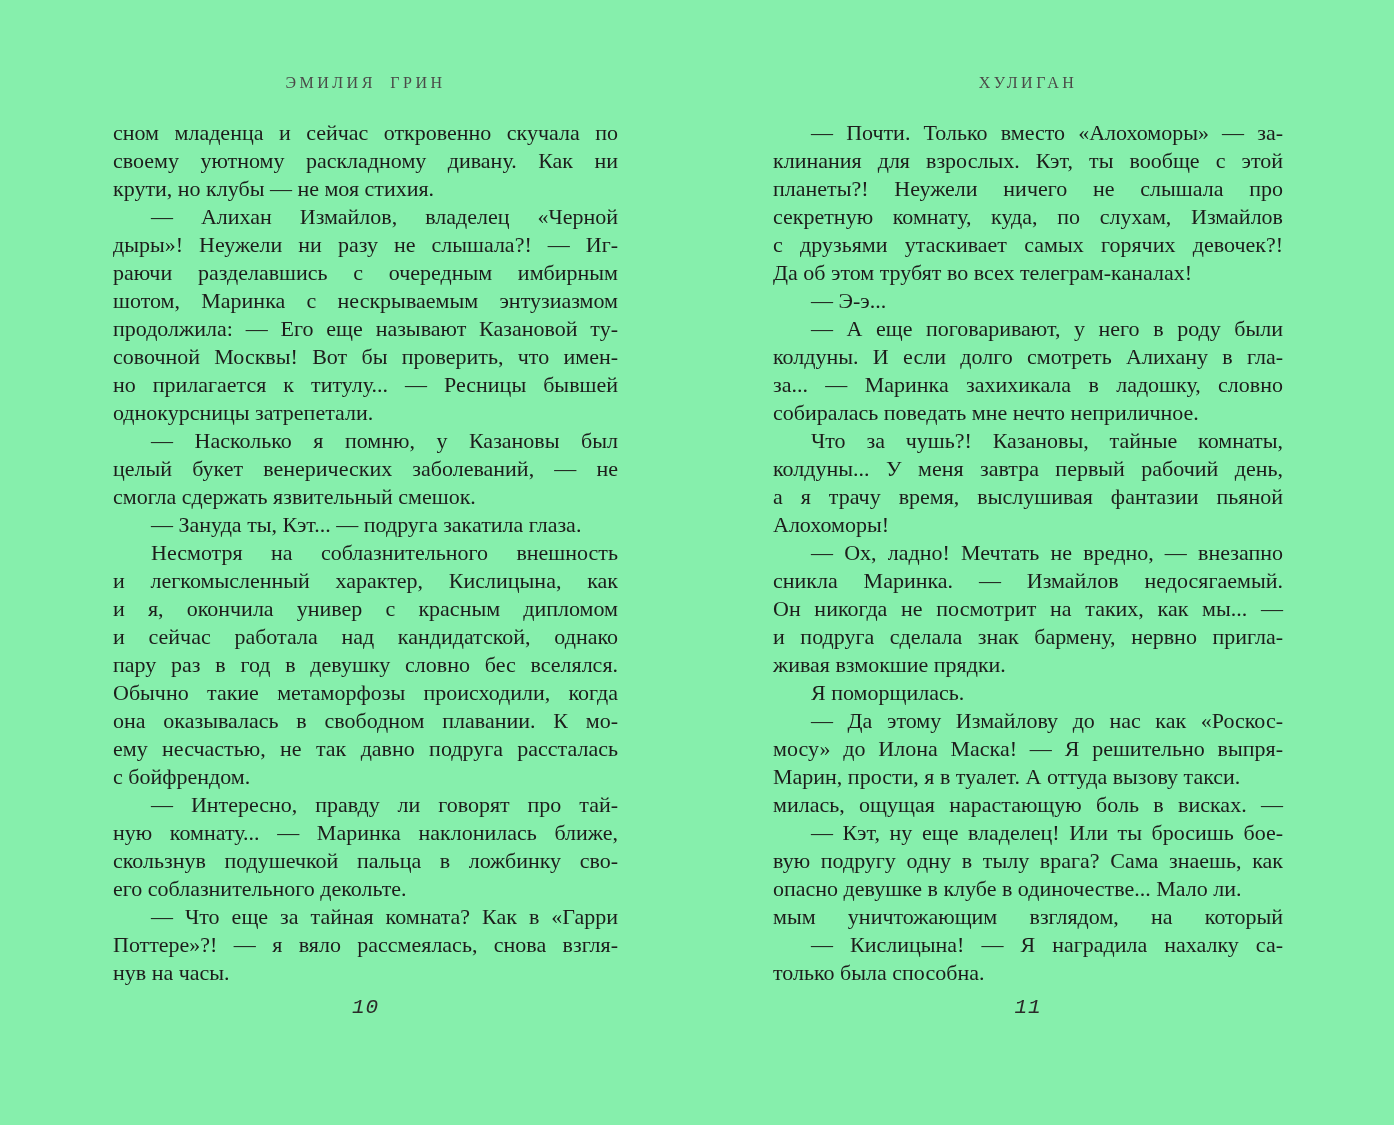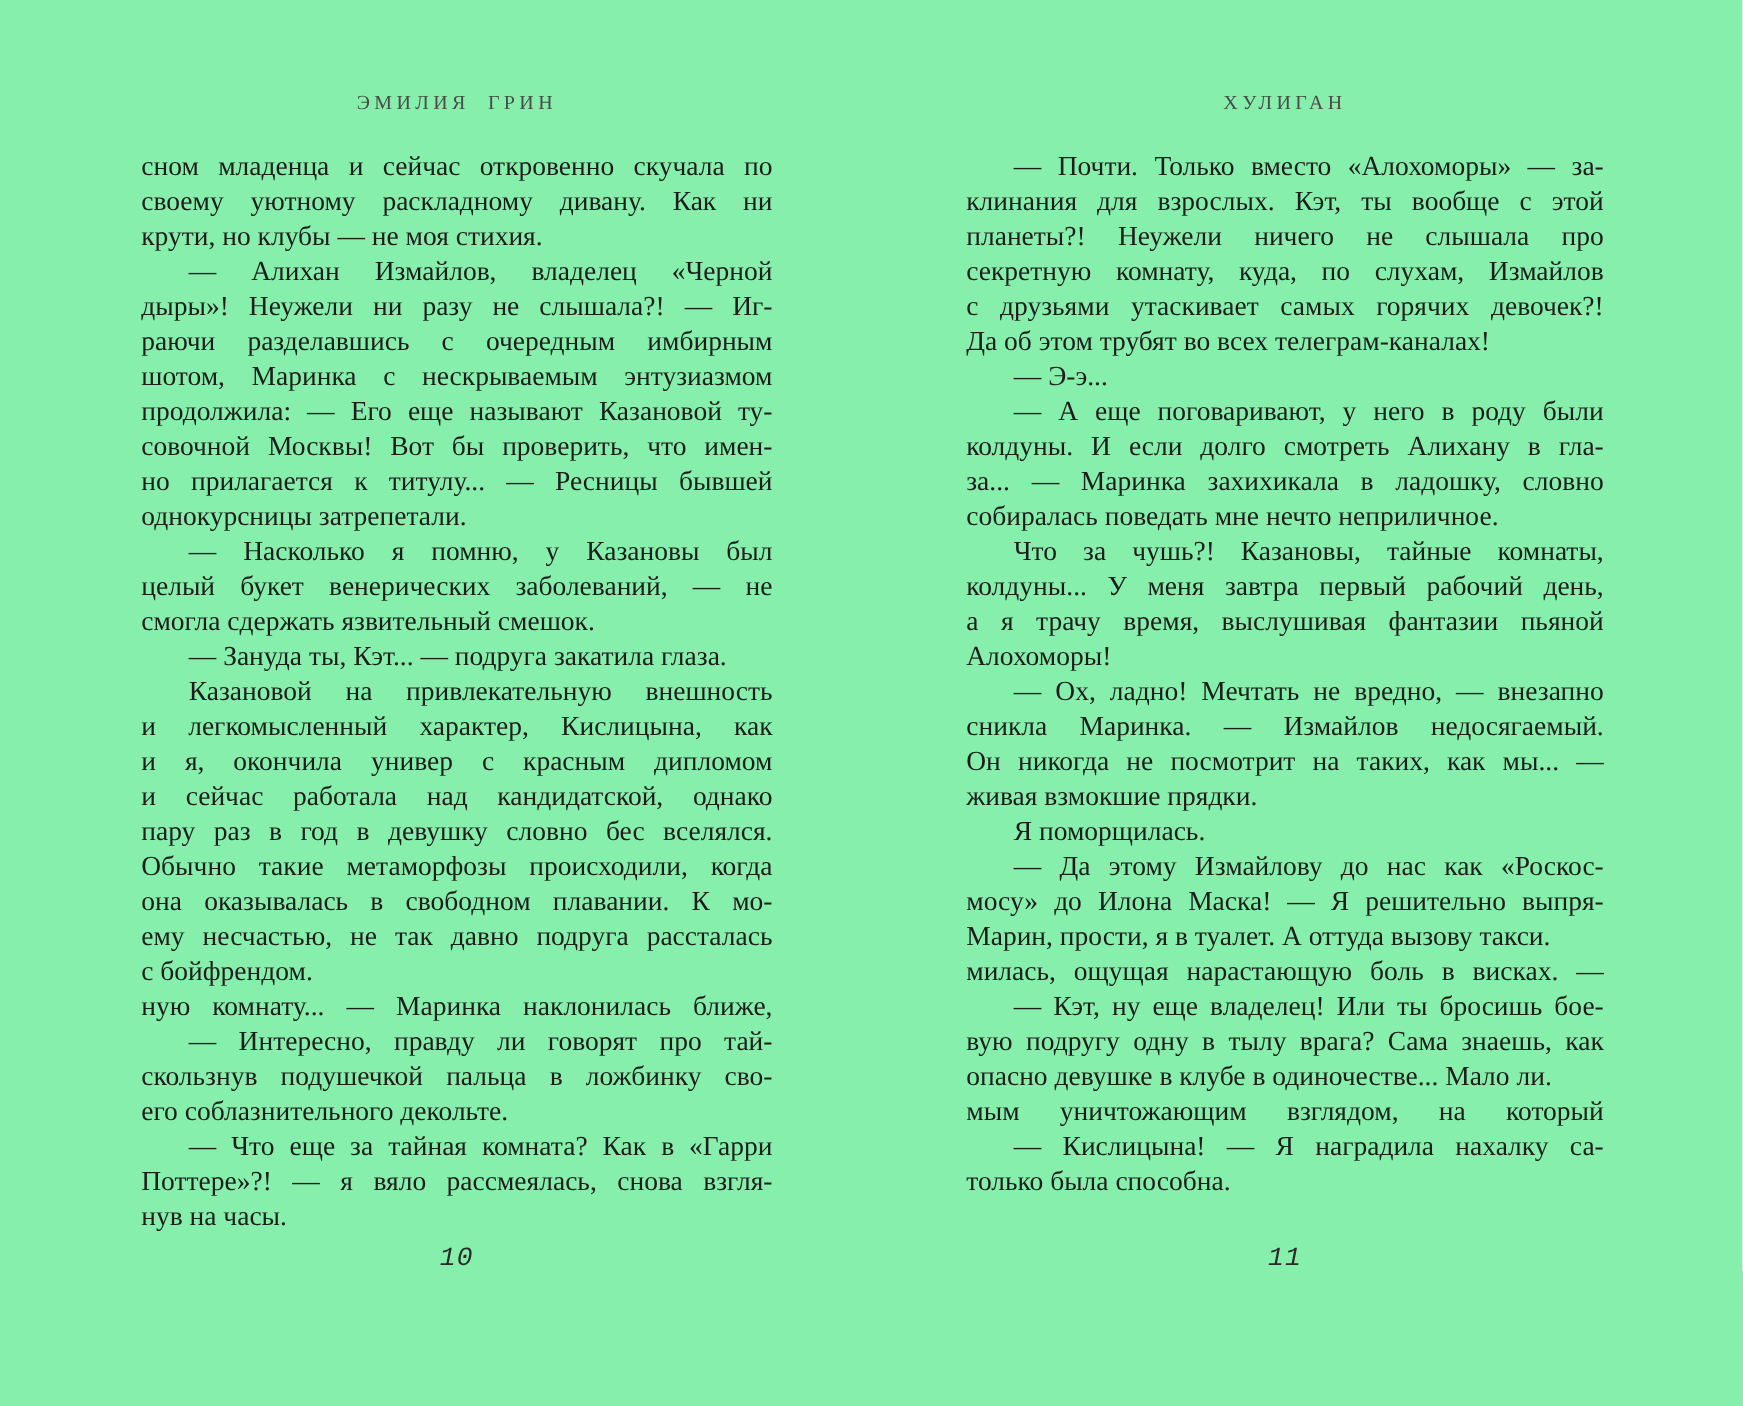--- a/index.html
+++ b/index.html
@@ -84,31 +84,31 @@
         <div class="line">раючи разделавшись с очередным имбирным</div>
         <div class="line">шотом, Маринка с нескрываемым энтузиазмом</div>
         <div class="line">продолжила: — Его еще называют Казановой ту-</div>
         <div class="line">совочной Москвы! Вот бы проверить, что имен-</div>
         <div class="line">но прилагается к титулу... — Ресницы бывшей</div>
         <div class="line last">однокурсницы затрепетали.</div>
         <div class="line indent">— Насколько я помню, у Казановы был</div>
         <div class="line">целый букет венерических заболеваний, — не</div>
         <div class="line last">смогла сдержать язвительный смешок.</div>
         <div class="line indent last">— Зануда ты, Кэт... — подруга закатила глаза.</div>
-        <div class="line indent">Казановой на привлекательную внешность</div>
+        <div class="line indent">Несмотря на соблазнительного внешность</div>
         <div class="line">и легкомысленный характер, Кислицына, как</div>
         <div class="line">и я, окончила универ с красным дипломом</div>
         <div class="line">и сейчас работала над кандидатской, однако</div>
         <div class="line">пару раз в год в девушку словно бес вселялся.</div>
         <div class="line">Обычно такие метаморфозы происходили, когда</div>
         <div class="line">она оказывалась в свободном плавании. К мо-</div>
         <div class="line">ему несчастью, не так давно подруга рассталась</div>
         <div class="line last">с бойфрендом.</div>
+        <div class="line indent">— Интересно, правду ли говорят про тай-</div>
         <div class="line">ную комнату... — Маринка наклонилась ближе,</div>
-        <div class="line indent">— Интересно, правду ли говорят про тай-</div>
         <div class="line">скользнув подушечкой пальца в ложбинку сво-</div>
         <div class="line last">его соблазнительного декольте.</div>
         <div class="line indent">— Что еще за тайная комната? Как в «Гарри</div>
         <div class="line">Поттере»?! — я вяло рассмеялась, снова взгля-</div>
         <div class="line last">нув на часы.</div>
       </div>
     <div class="page-number">10</div>
   </section>
 
   <section class="page right">
@@ -125,20 +125,21 @@
         <div class="line">колдуны. И если долго смотреть Алихану в гла-</div>
         <div class="line">за... — Маринка захихикала в ладошку, словно</div>
         <div class="line last">собиралась поведать мне нечто неприличное.</div>
         <div class="line indent">Что за чушь?! Казановы, тайные комнаты,</div>
         <div class="line">колдуны... У меня завтра первый рабочий день,</div>
         <div class="line">а я трачу время, выслушивая фантазии пьяной</div>
         <div class="line last">Алохоморы!</div>
         <div class="line indent">— Ох, ладно! Мечтать не вредно, — внезапно</div>
         <div class="line">сникла Маринка. — Измайлов недосягаемый.</div>
         <div class="line">Он никогда не посмотрит на таких, как мы... —</div>
+        <div class="line">и подруга сделала знак бармену, нервно пригла-</div>
         <div class="line last">живая взмокшие прядки.</div>
         <div class="line indent last">Я поморщилась.</div>
         <div class="line indent">— Да этому Измайлову до нас как «Роскос-</div>
         <div class="line">мосу» до Илона Маска! — Я решительно выпря-</div>
         <div class="line last">Марин, прости, я в туалет. А оттуда вызову такси.</div>
         <div class="line">милась, ощущая нарастающую боль в висках. —</div>
         <div class="line indent">— Кэт, ну еще владелец! Или ты бросишь бое-</div>
         <div class="line">вую подругу одну в тылу врага? Сама знаешь, как</div>
         <div class="line last">опасно девушке в клубе в одиночестве... Мало ли.</div>
         <div class="line">мым уничтожающим взглядом, на который</div>

